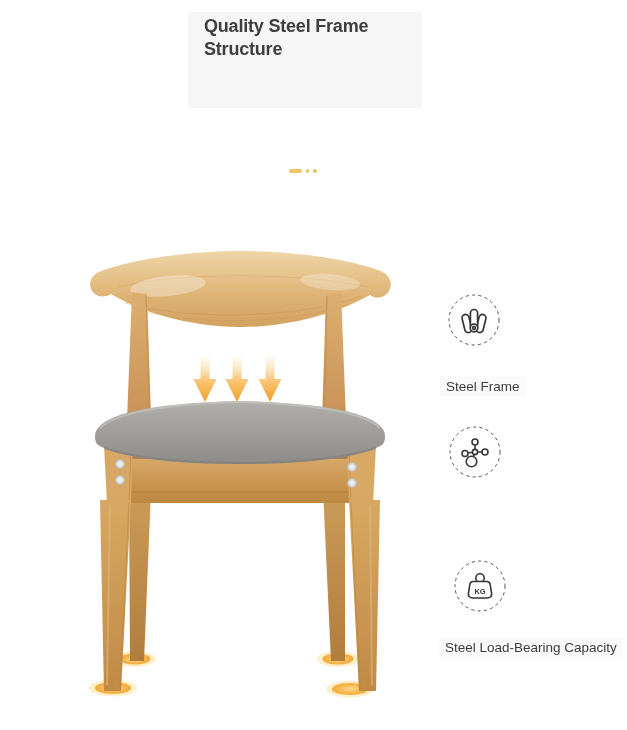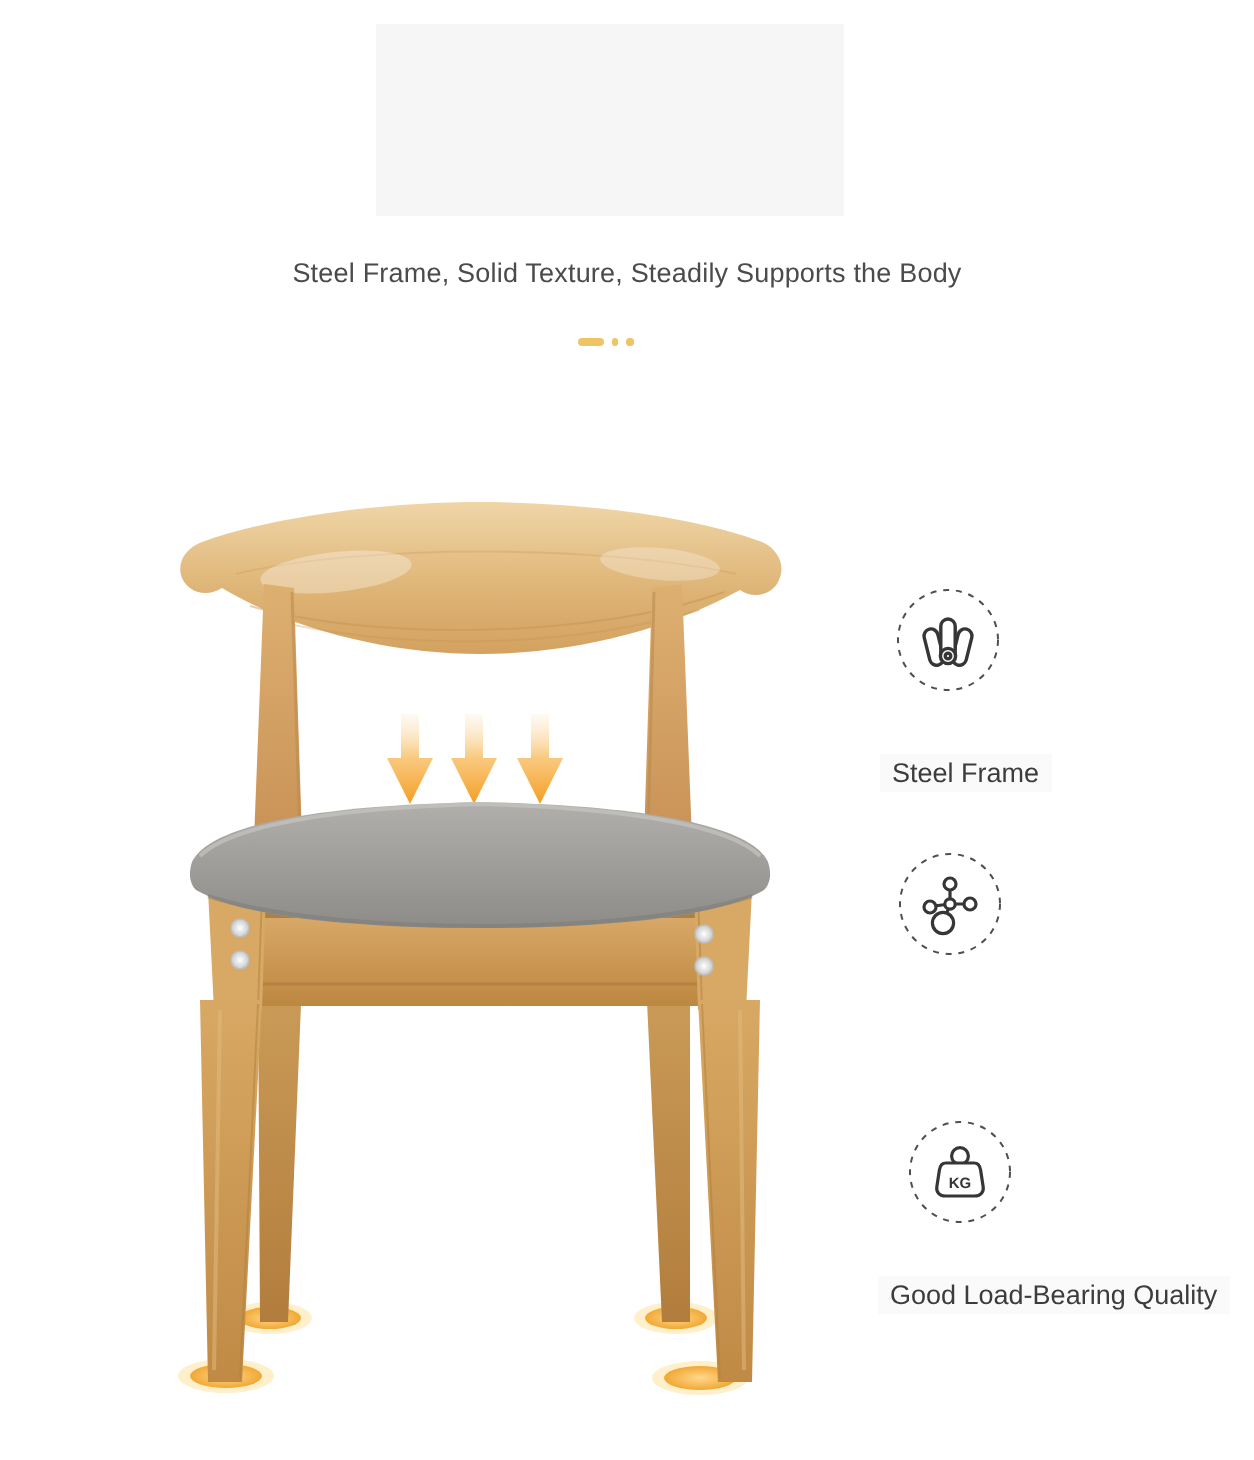--- a/index.html
+++ b/index.html
@@ -38,21 +38,21 @@
   .f3l{left:439px;top:638px;}
 
   svg text{font-family:"Liberation Sans",sans-serif;}
 </style>
 </head>
 <body>
 
 <div class="stage">
 
   <div class="abs heading-panel"></div>
-  <div class="abs subtitle">Steel Frame, Solid Texture, Steadily Supports the Body</div>
+  <div class="abs title title1">Quality Steel Frame Structure</div>
 
   <div class="abs divider">
     <span class="dash"></span>
     <span class="dot"></span>
     <span class="dot"></span>
   </div>
 
   <svg class="abs chair-svg" viewBox="0 0 627 730" role="img" aria-label="Wooden horn-style chair with gray fabric cushion, three orange arrows pressing on the seat, glowing yellow pads under the feet">
     <defs>
       <linearGradient id="gCrest" x1="0" y1="250" x2="0" y2="330" gradientUnits="userSpaceOnUse">
@@ -198,15 +198,15 @@
 
   <svg class="abs fi f3c" viewBox="0 0 52 52">
     <circle cx="26" cy="26" r="25" fill="#ffffff" stroke="#4f4f4f" stroke-width="1" stroke-dasharray="3 3.4"></circle>
     <g transform="translate(26,27)" stroke="#363636" stroke-width="1.6" fill="#ffffff">
       <circle cx="0" cy="-9" r="4.2"></circle>
       <path d="M-7 -5.5 L7 -5.5 C9 -5.5 10 -4 10.3 -2 L11.6 6.5 C12 9.3 10 11 7.3 11
                L-7.3 11 C-10 11 -12 9.3 -11.6 6.5 L-10.3 -2 C-10 -4 -9 -5.5 -7 -5.5 Z"></path>
       <text y="7" text-anchor="middle" font-size="7.5" font-weight="bold" fill="#363636" stroke="none">KG</text>
     </g>
   </svg>
-  <div class="abs feature-label f3l">Good Load-Bearing Quality</div>
+  <div class="abs feature-label f3l">Steel Load-Bearing Capacity</div>
 
 </div>
 
 </body></html>

